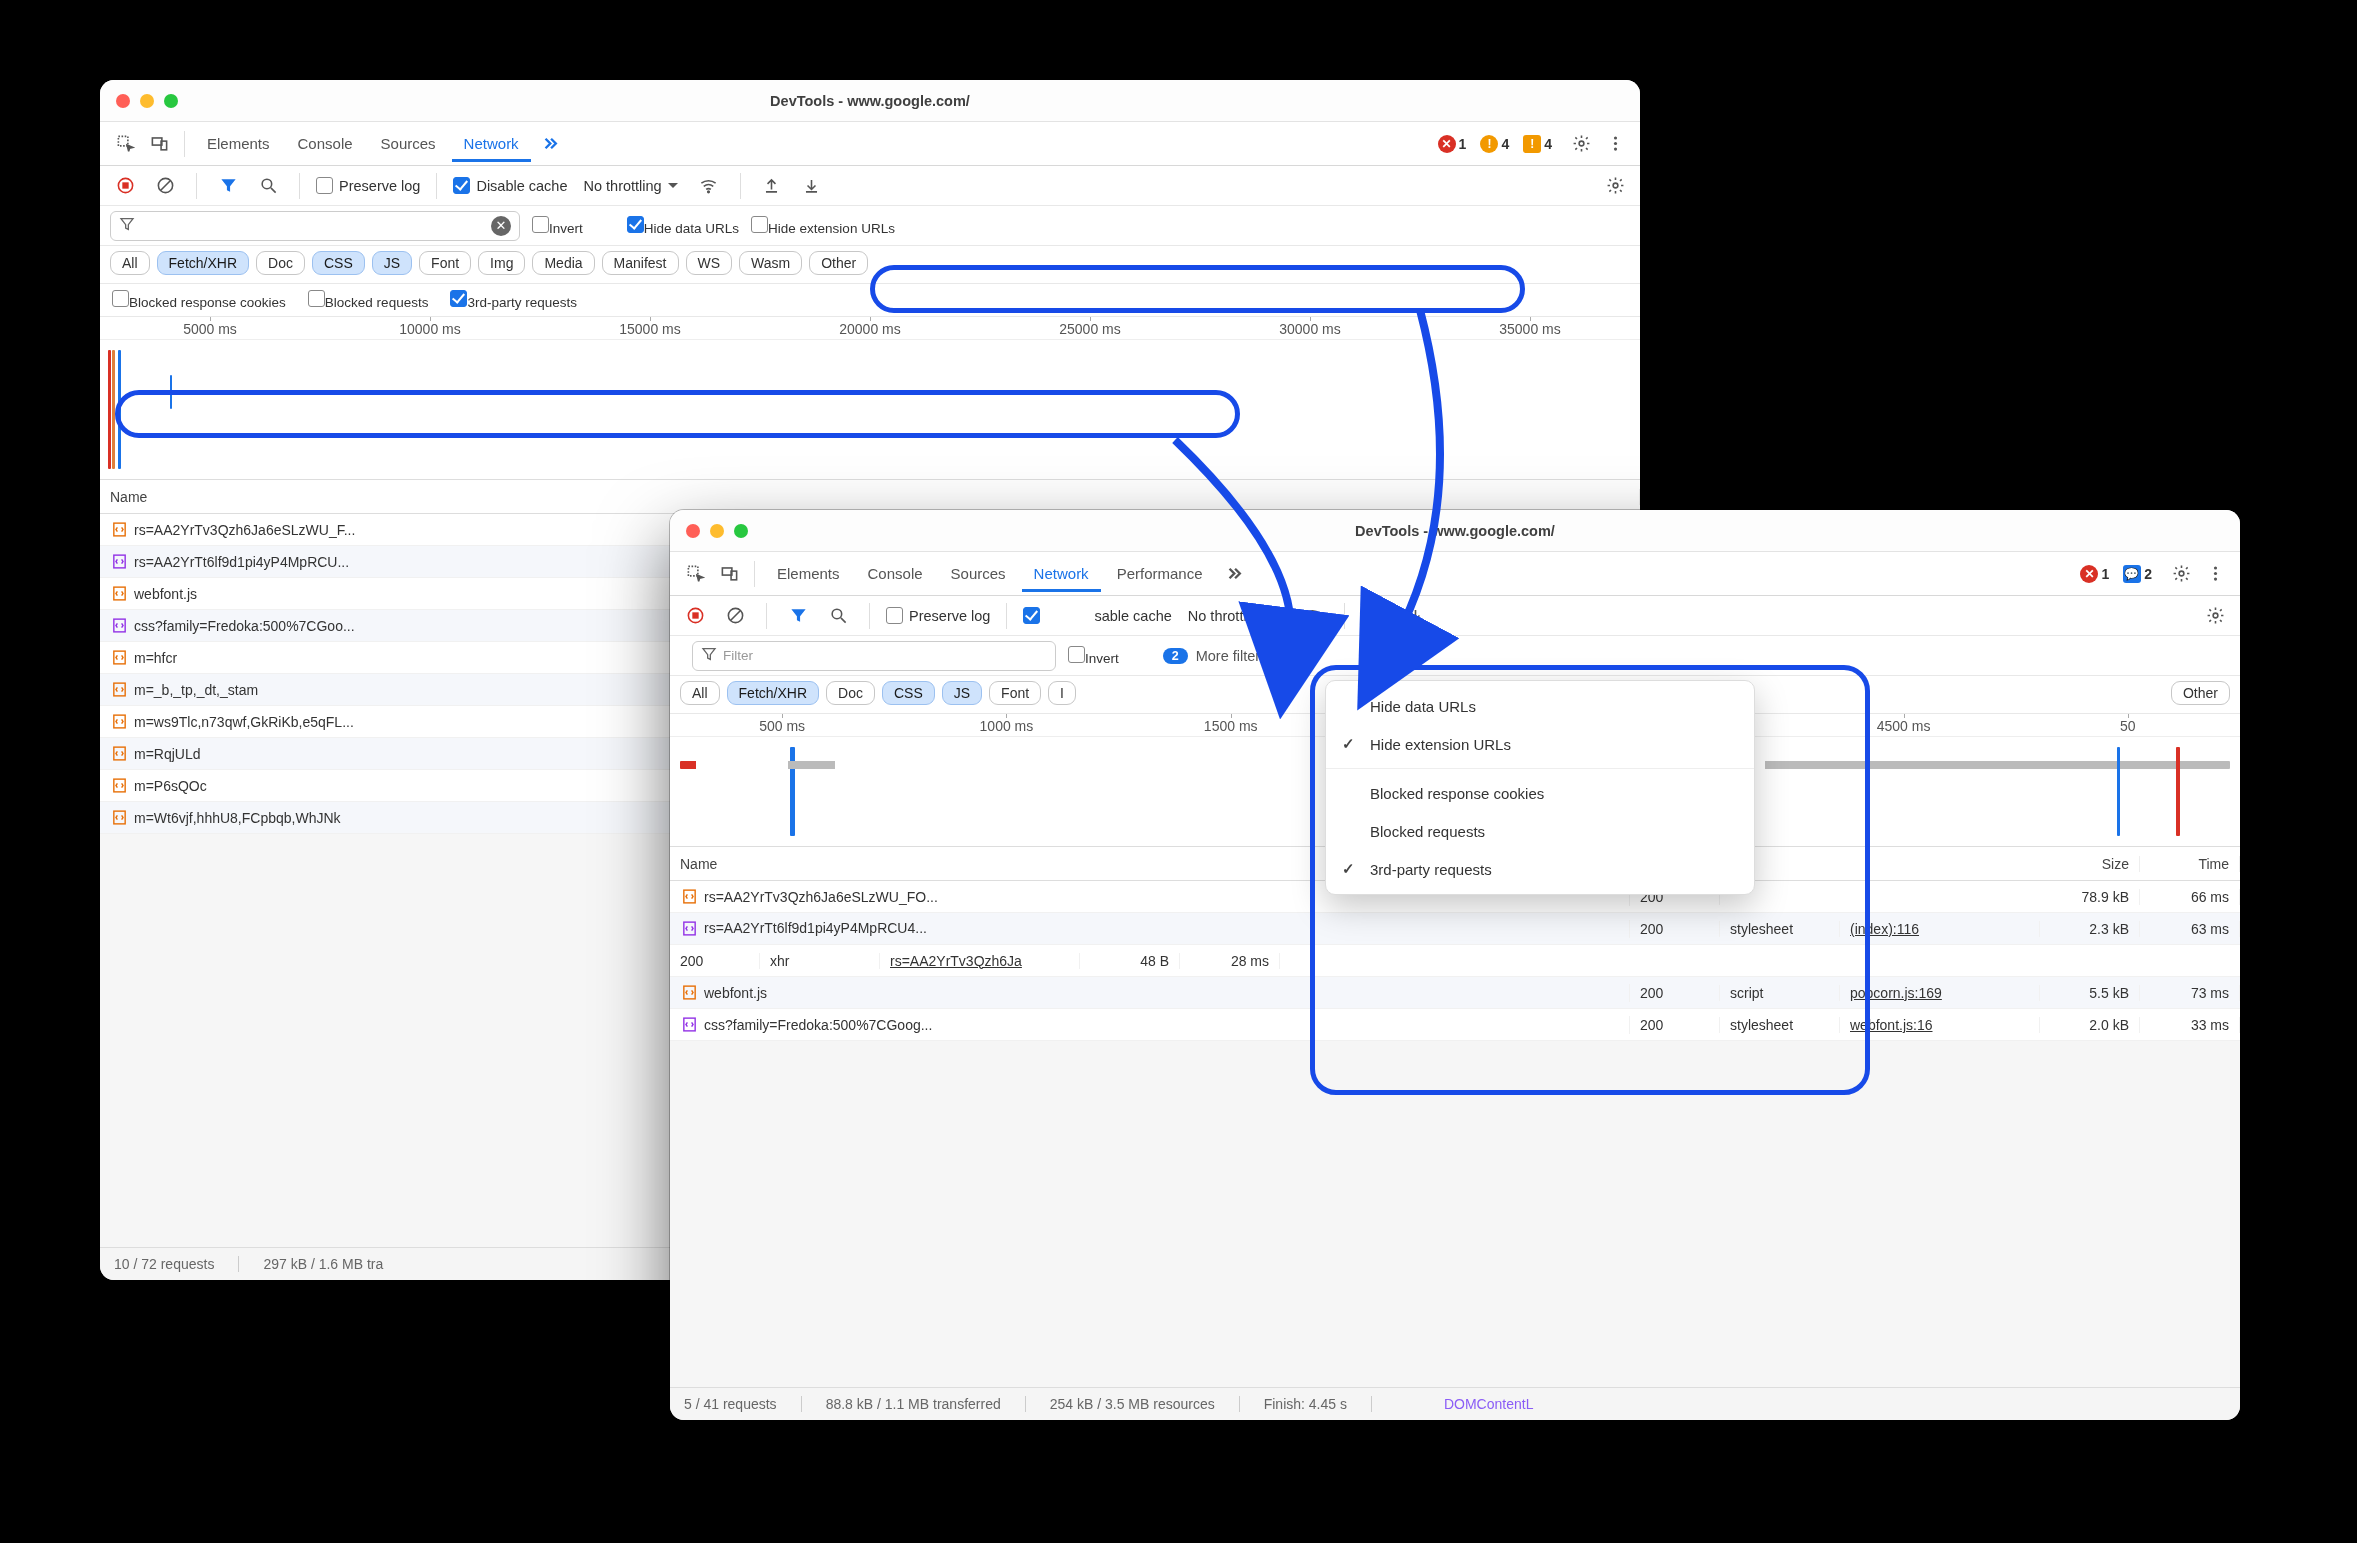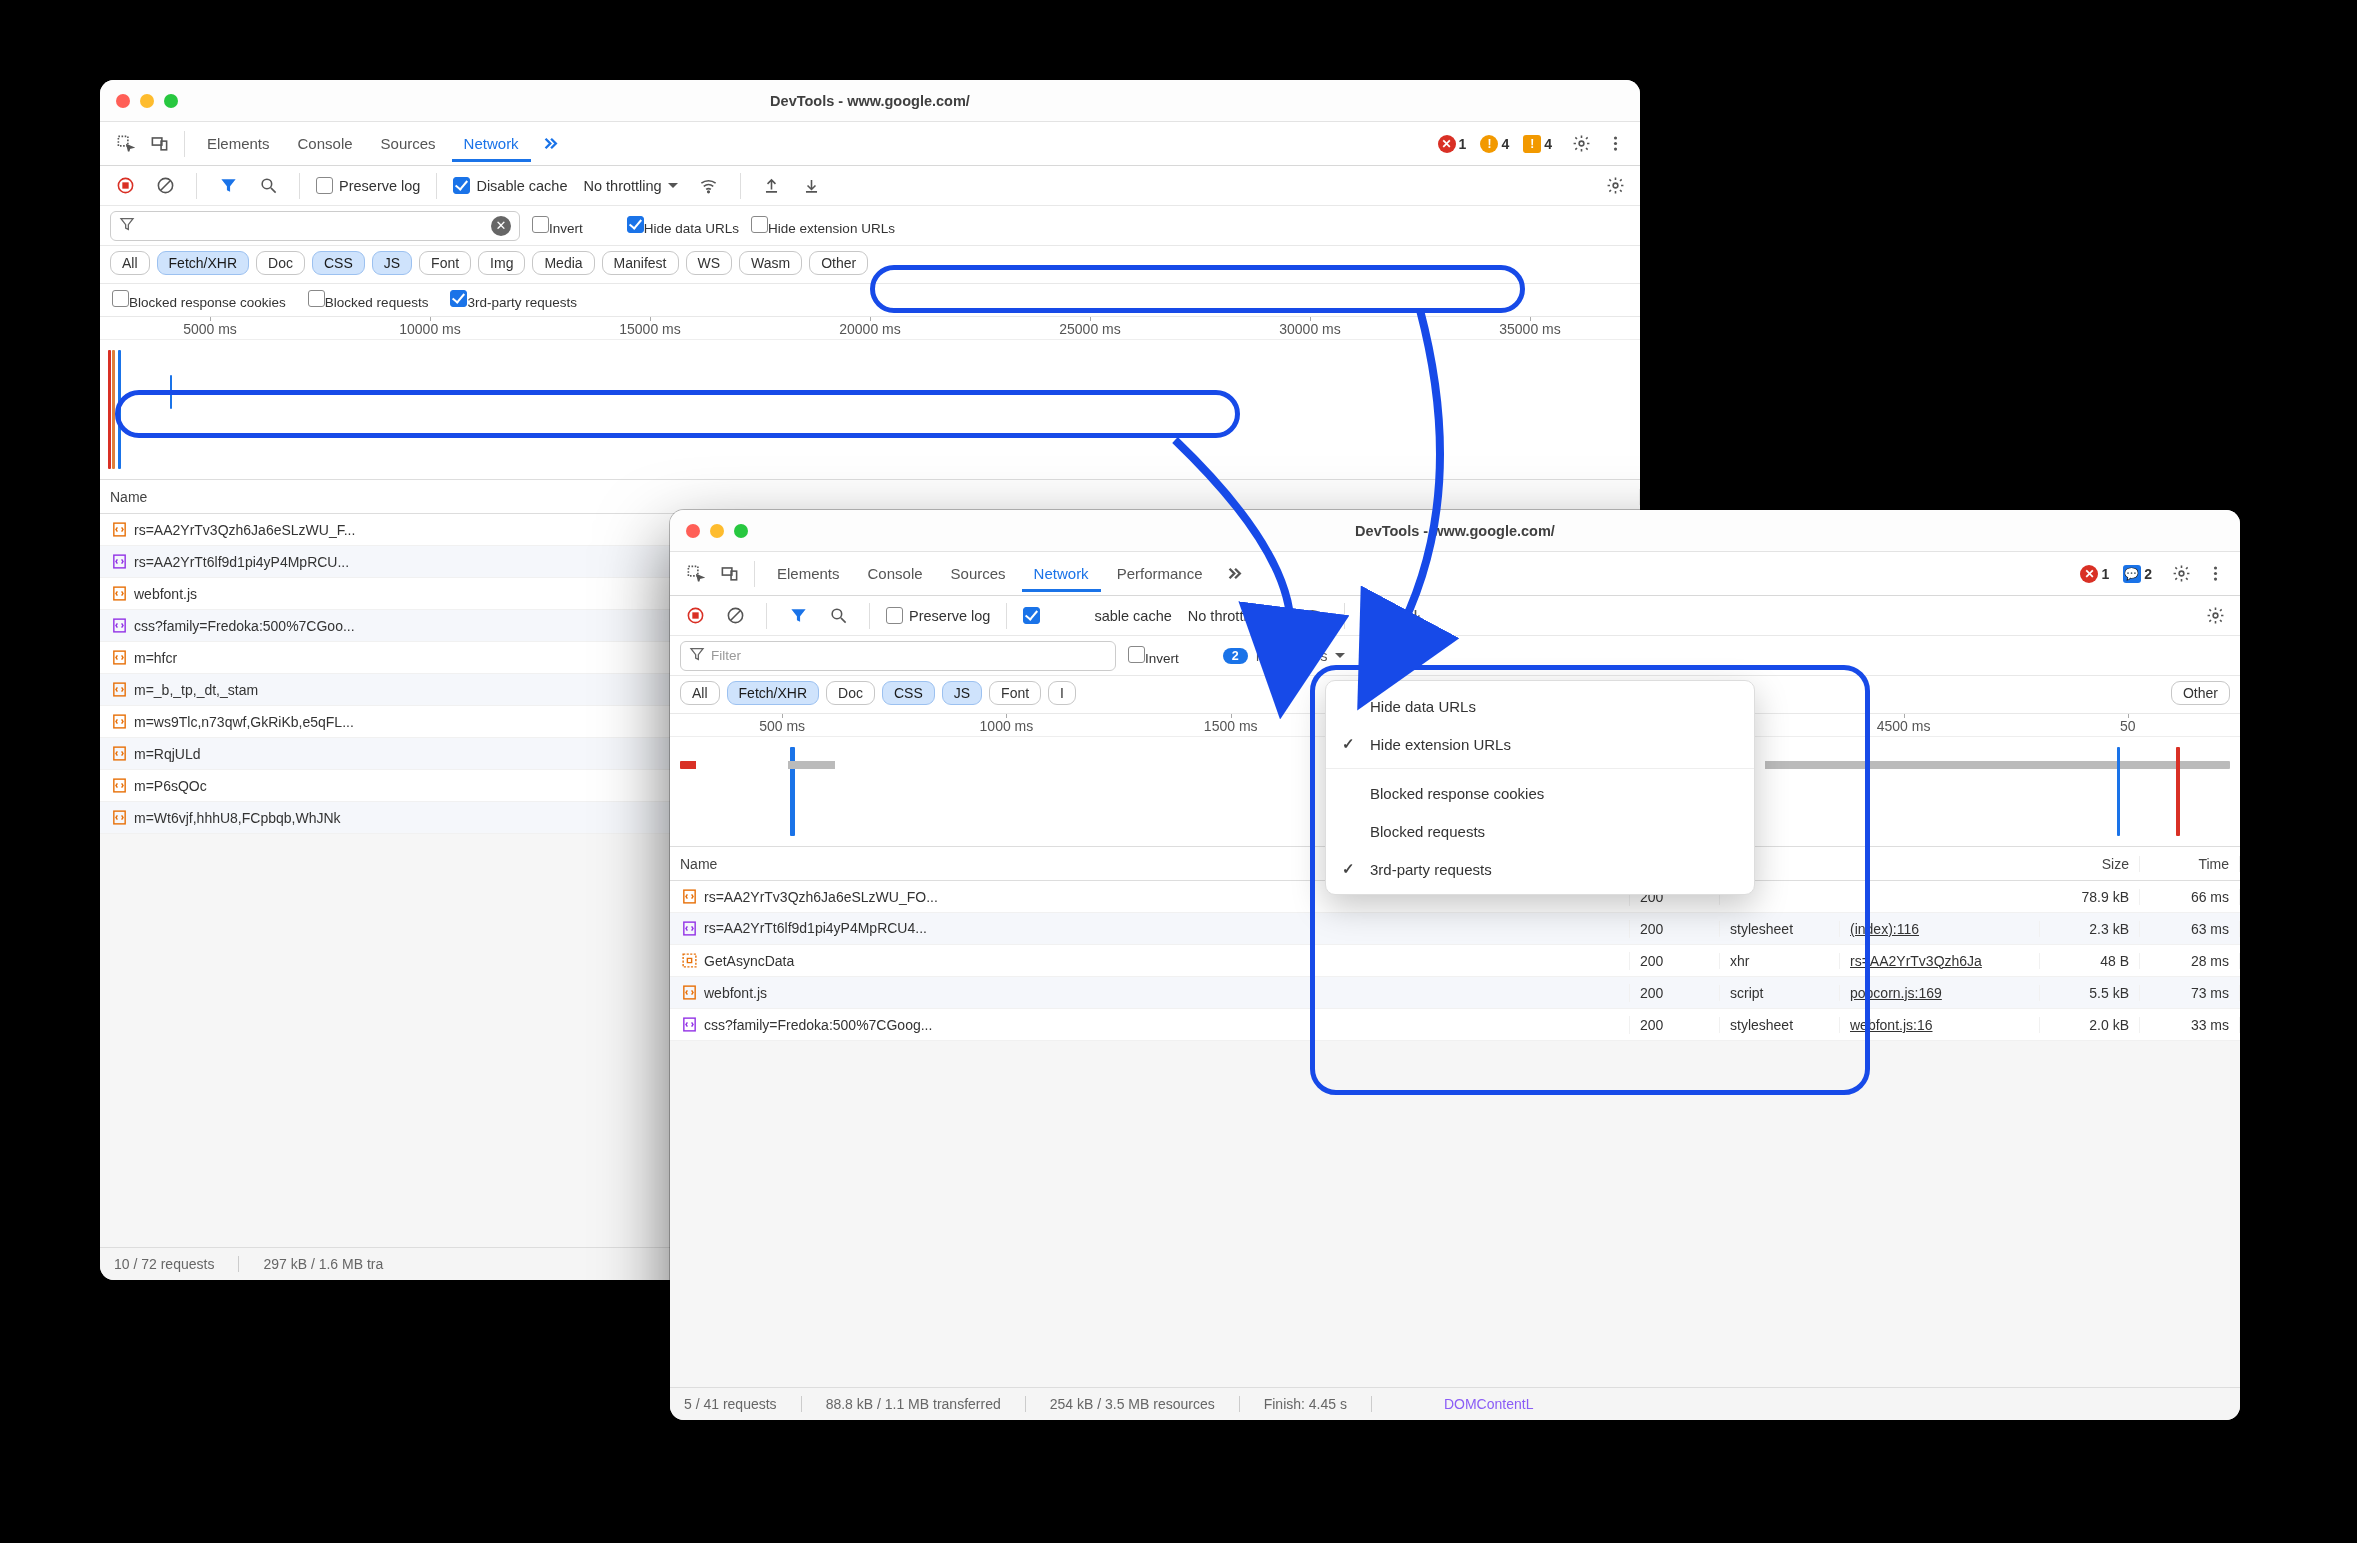--- a/index.html
+++ b/index.html
@@ -538,21 +538,21 @@
     <span class="spacer"></span>
     <span class="icn">
         <svg viewBox="0 0 24 24" fill="none" stroke="currentColor" stroke-width="2">
           <circle cx="12" cy="12" r="3"></circle>
           <path d="M12 2v3M12 19v3M4.2 4.2l2.1 2.1M17.7 17.7l2.1 2.1M2 12h3M19 12h3M4.2 19.8l2.1-2.1M17.7 6.3l2.1-2.1"></path>
         </svg>
       </span>
   </div>
 
   <div class="filterbar">
-    <div class="filterinput" style="width:436px;">
+    <div class="filterinput" style="width:364px;margin-left:12px;">
       <span class="funnel"><svg width="16" height="16" viewBox="0 0 24 24" fill="none" stroke="currentColor" stroke-width="2">
             <path d="M3 4h18L14 13v7l-4-2v-5Z"></path>
           </svg></span>
       <span style="color:#999;">Filter</span>
     </div>
     <span class="item"><span class="cbox"></span><span>Invert</span></span>
     <span style="width:20px;"></span>
     <span class="mfilters">
       <span class="countbadge">2</span>
       <span>More filters</span>
@@ -623,29 +623,20 @@
             </span>
             <span>rs=AA2YrTt6lf9d1pi4yP4MpRCU4...</span>
           </div>
           <div class="cell w2-c1">200</div>
           <div class="cell w2-c2">stylesheet</div>
           <div class="cell w2-c3"><span class="link">(index):116</span></div>
           <div class="cell w2-c4 r">2.3 kB</div>
           <div class="cell w2-c5 r">63 ms</div>
         </div>
         <div class="row">
-          <div class="cell w2-c0" style="display:flex;align-items:center;">
-            <span class="ficon">
-              <svg width="17" height="17" viewBox="0 0 24 24" fill="none" stroke="#e8710a" stroke-width="2">
-                <rect x="3" y="3" width="18" height="18" stroke-dasharray="3 2"></rect>
-                <path d="M9 9h6v6H9z"></path>
-              </svg>
-            </span>
-            <span>GetAsyncData</span>
-          </div>
           <div class="cell w2-c1">200</div>
           <div class="cell w2-c2">xhr</div>
           <div class="cell w2-c3"><span class="link">rs=AA2YrTv3Qzh6Ja</span></div>
           <div class="cell w2-c4 r">48 B</div>
           <div class="cell w2-c5 r">28 ms</div>
         </div>
         <div class="row">
           <div class="cell w2-c0" style="display:flex;align-items:center;">
             <span class="ficon">
               <svg width="17" height="17" viewBox="0 0 24 24" fill="none" stroke="#e8710a" stroke-width="2">

